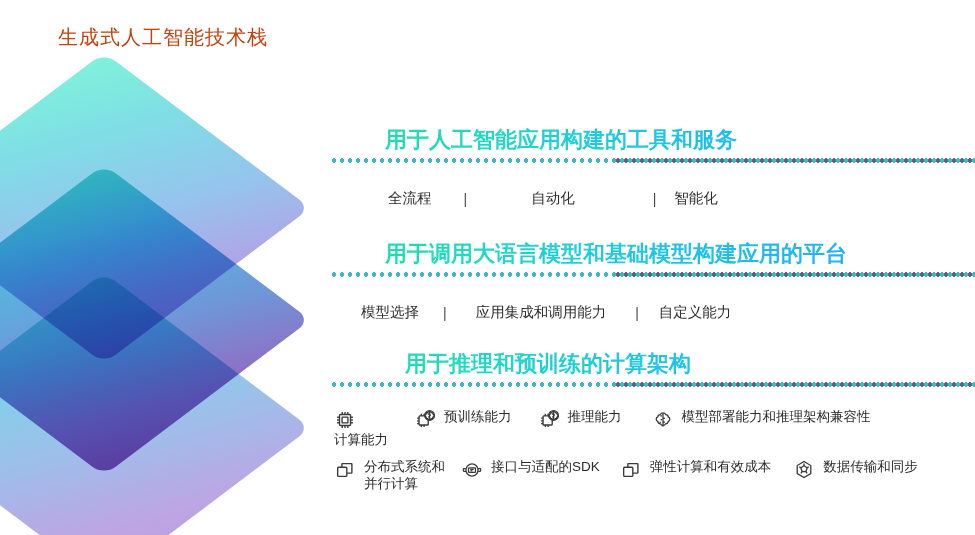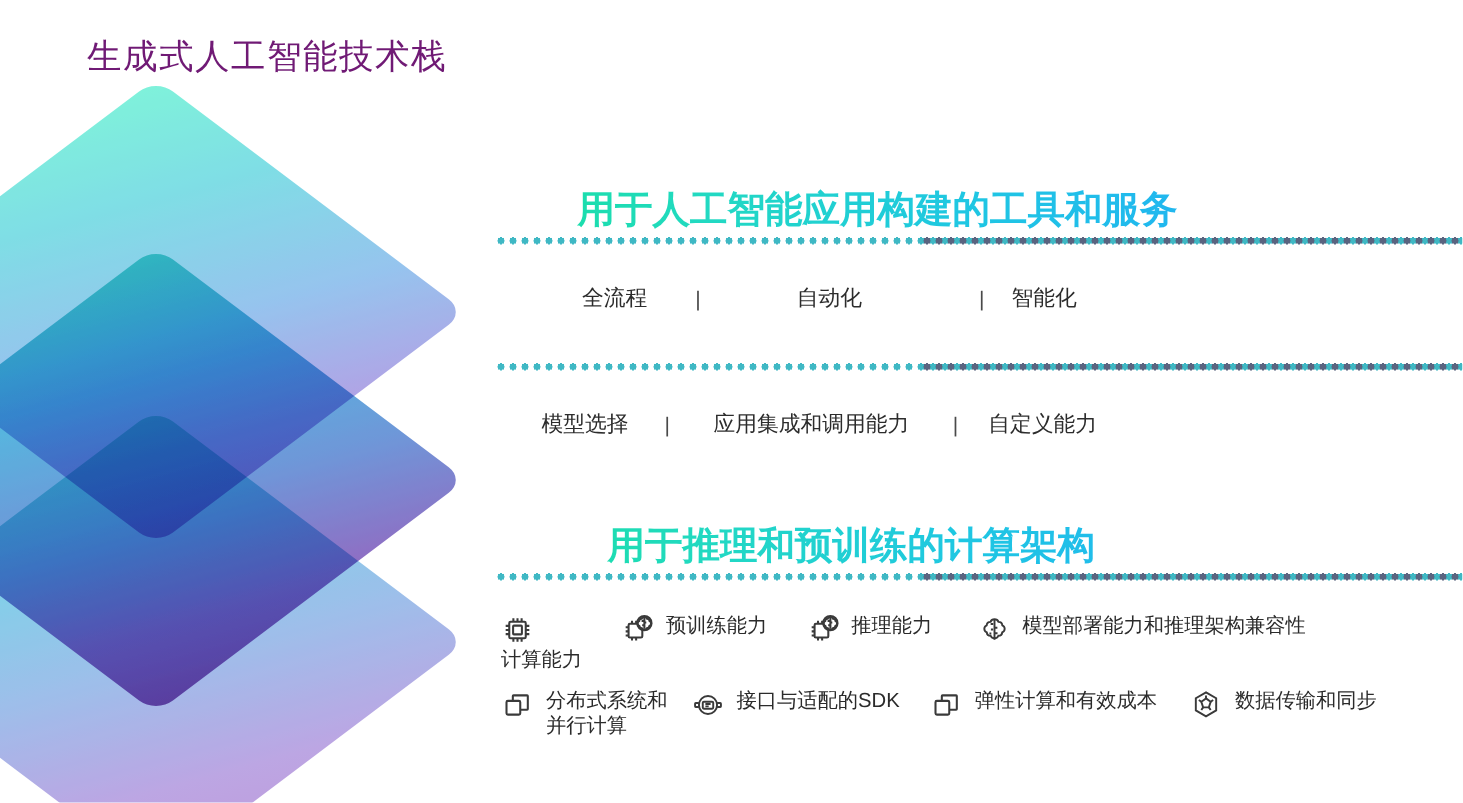--- a/index.html
+++ b/index.html
@@ -14,23 +14,23 @@
     overflow: hidden;
     font-family: "Liberation Sans", "DejaVu Sans", sans-serif;
     background: #ffffff;
   }
 
   
   .page-title {
     position: absolute;
     left: 58px;
     top: 17px;
-    font-size: 23px;
+    font-size: 20px;
     line-height: 40px;
-    color: #701a75;
+    color: #c2410c;
     font-weight: 400;
     letter-spacing: 1px;
     white-space: nowrap;
   }
 
   
   .layers {
     position: absolute;
     left: 0;
     top: 0;
@@ -78,21 +78,21 @@
     width: 645px;
   }
   .section-1 { top: 126px; }
   .section-2 { top: 240px; }
   .section-3 { top: 350px; }
 
   .section-heading {
     position: relative;
     height: 30px;
     padding-left: 55px;
-    font-size: 25px;
+    font-size: 22px;
     font-weight: 700;
     line-height: 28px;
     white-space: nowrap;
     background-image: linear-gradient(90deg, #17e0a0 0%, #22d9c2 22%, #1fc7e2 48%, #21b6f0 72%, #2aa6f5 100%);
     -webkit-background-clip: text;
     background-clip: text;
     color: transparent;
     -webkit-text-fill-color: transparent;
   }
   .section-3 .section-heading { padding-left: 75px; }
@@ -202,20 +202,21 @@
     <div class="item-row row-1">
       <span class="item i0">全流程</span>
       <span class="sep s0">|</span>
       <span class="item i1">自动化</span>
       <span class="sep s1">|</span>
       <span class="item i2">智能化</span>
     </div>
   </div>
 
   <div class="section section-2">
+    <div class="section-heading">用于调用大语言模型和基础模型构建应用的平台</div>
     <div class="dotted-rule"></div>
     <div class="item-row row-2">
       <span class="item i0">模型选择</span>
       <span class="sep s0">|</span>
       <span class="item i1">应用集成和调用能力</span>
       <span class="sep s1">|</span>
       <span class="item i2">自定义能力</span>
     </div>
   </div>
 

